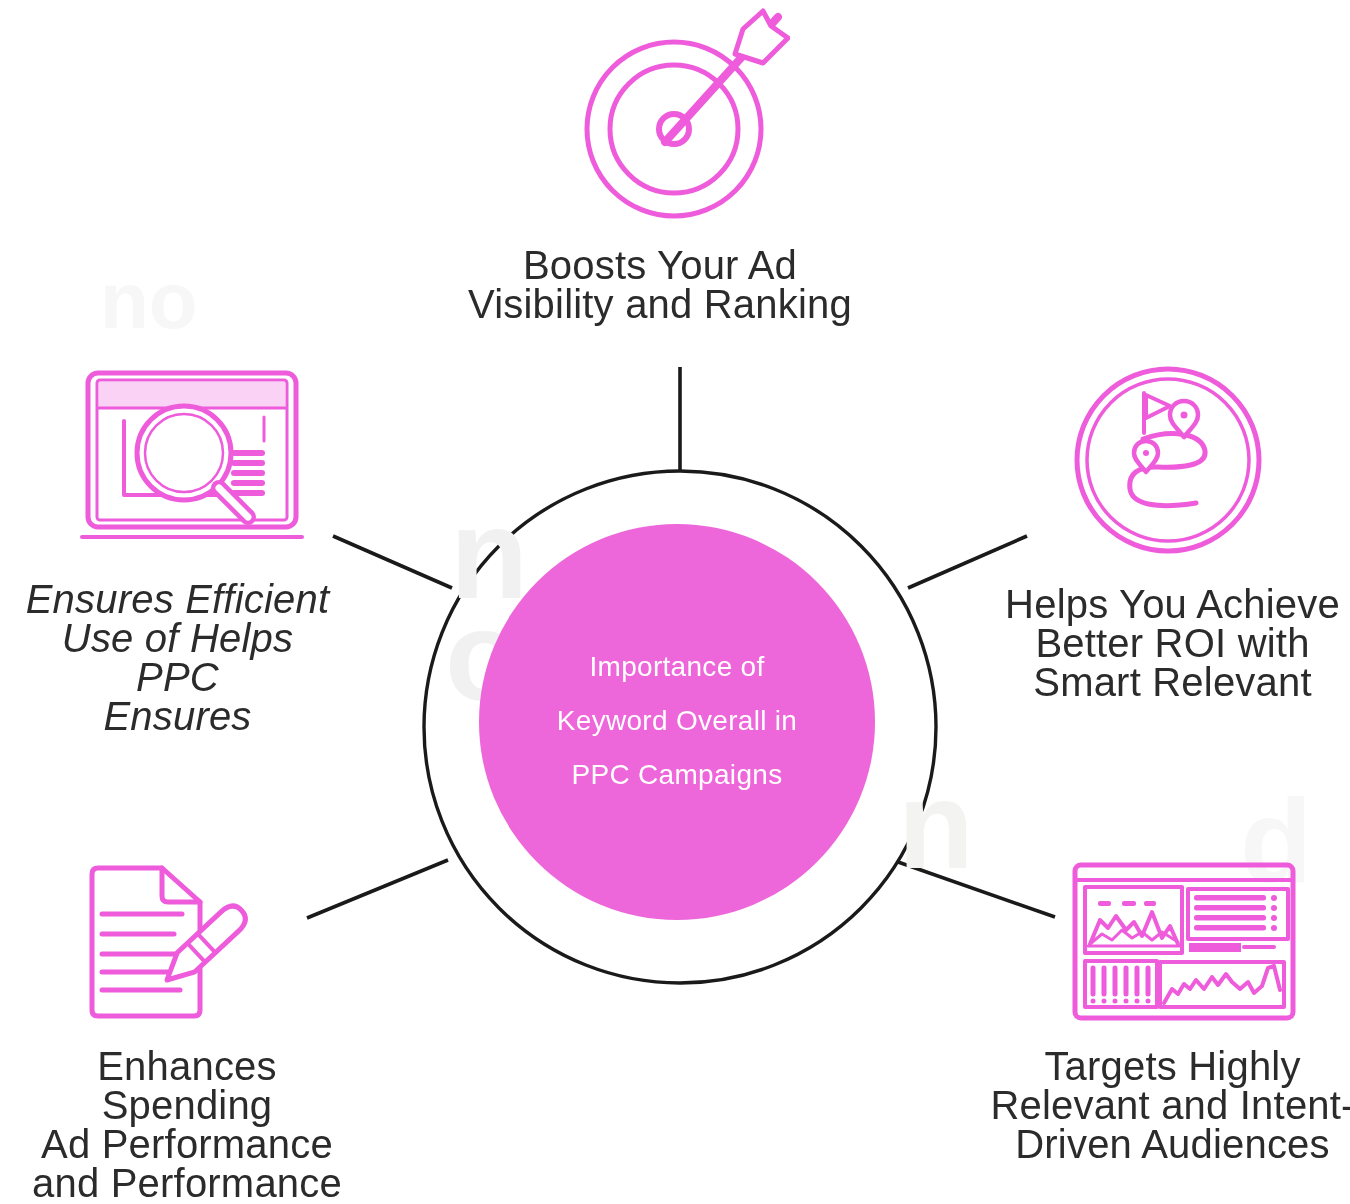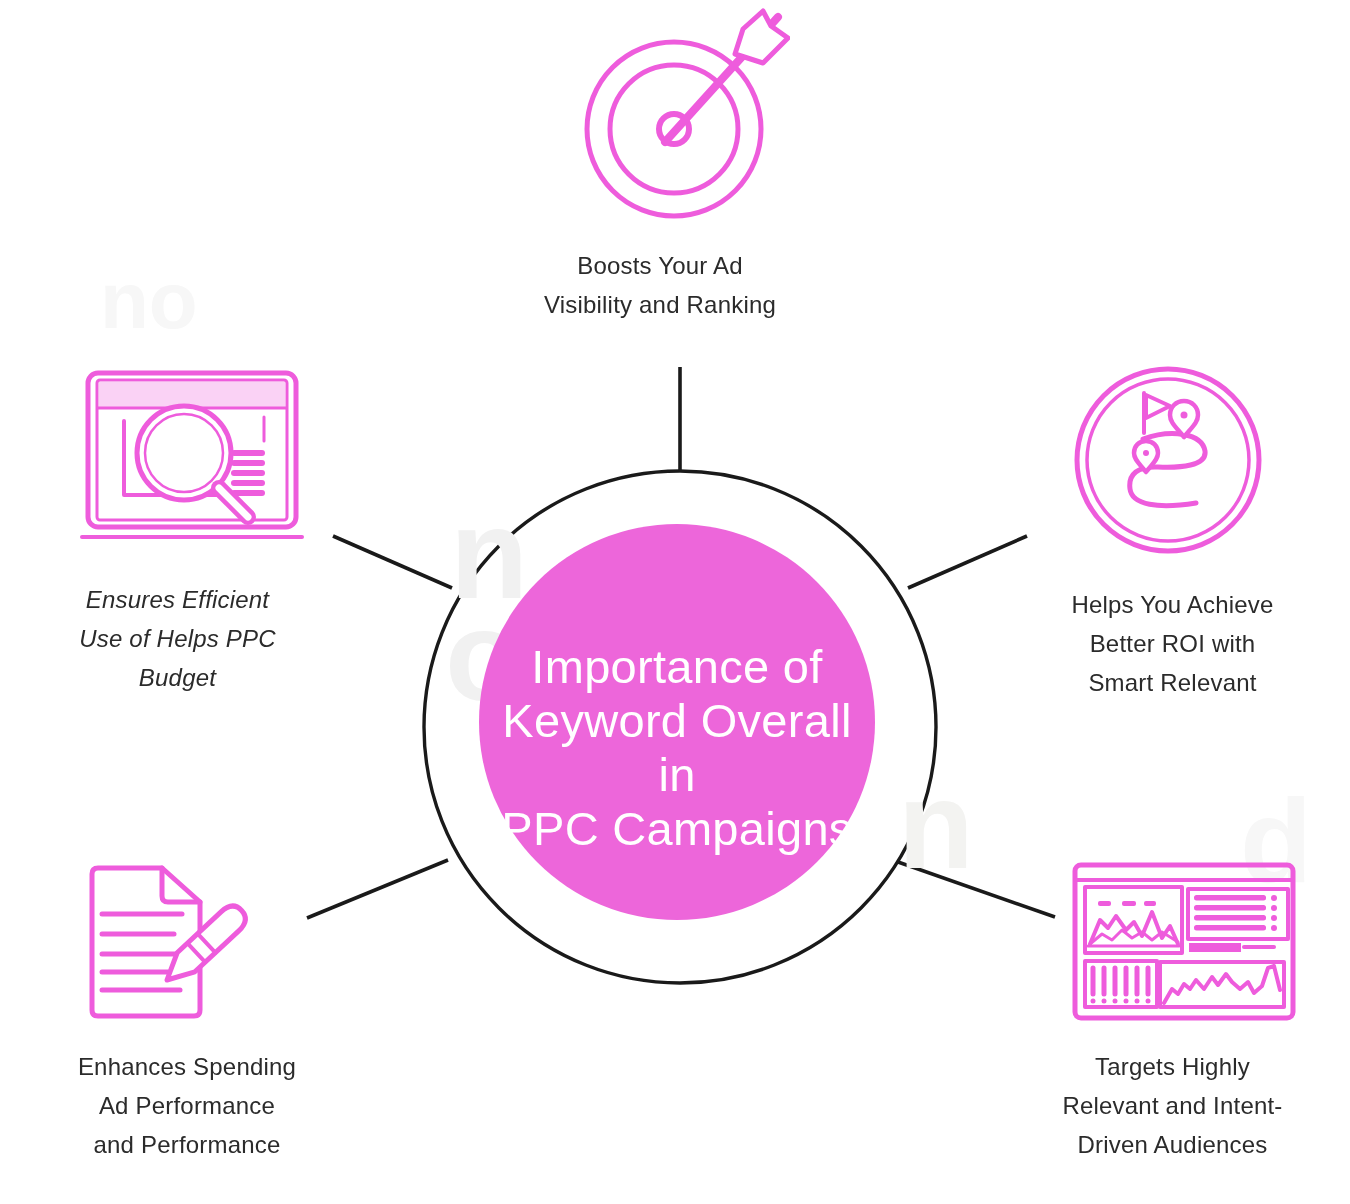--- a/index.html
+++ b/index.html
@@ -26,39 +26,39 @@
   .icon-target    { left: 564px; top: 4px;   width: 226px; height: 226px; }
   .icon-browser   { left: 78px;  top: 367px; width: 228px; height: 176px; }
   .icon-route     { left: 1066px;top: 363px; width: 204px; height: 204px; }
   .icon-document  { left: 78px;  top: 858px; width: 184px; height: 168px; }
   .icon-dashboard { left: 1068px;top: 858px; width: 232px; height: 168px; }
 
   .label {
     position: absolute;
     text-align: center;
     color: #2b2b2b;
-    font-size: 24px;
+    font-size: 40px;
     line-height: 39px;
     letter-spacing: 0.2px;
   }
   .label span { display: block; }
   .label-top          { left: 430px; top: 246px;  width: 460px; }
   .label-left         { left: 15px;  top: 580px;  width: 325px; font-style: italic; }
   .label-right        { left: 1000px;top: 585px;  width: 345px; }
   .label-bottom-left  { left: 22px;  top: 1047px; width: 330px; }
   .label-bottom-right { left: 980px; top: 1047px; width: 385px; }
 
   .center-title {
     position: absolute;
     left: 479px;
     top: 640px;
     width: 396px;
     text-align: center;
     color: #ffffff;
-    font-size: 47px;
+    font-size: 28px;
     line-height: 54px;
     letter-spacing: 0.3px;
   }
   .center-title span { display: block; }
 
   .stroke-accent { stroke: #ee5cdc; fill: none; stroke-linecap: round; stroke-linejoin: round; }
   .fill-accent   { fill: #ee5cdc; stroke: none; }
 </style>
 </head>
 <body>
@@ -207,21 +207,21 @@
   </svg>
 
   <div class="label label-top">
     <span>Boosts Your Ad</span>
     <span>Visibility and Ranking</span>
   </div>
 
   <div class="label label-left">
     <span>Ensures Efficient</span>
     <span>Use of Helps PPC</span>
-    <span>Budget</span>
+    <span>Ensures</span>
   </div>
 
   <div class="label label-right">
     <span>Helps You Achieve</span>
     <span>Better ROI with</span>
     <span>Smart Relevant</span>
   </div>
 
   <div class="label label-bottom-left">
     <span>Enhances Spending</span>

